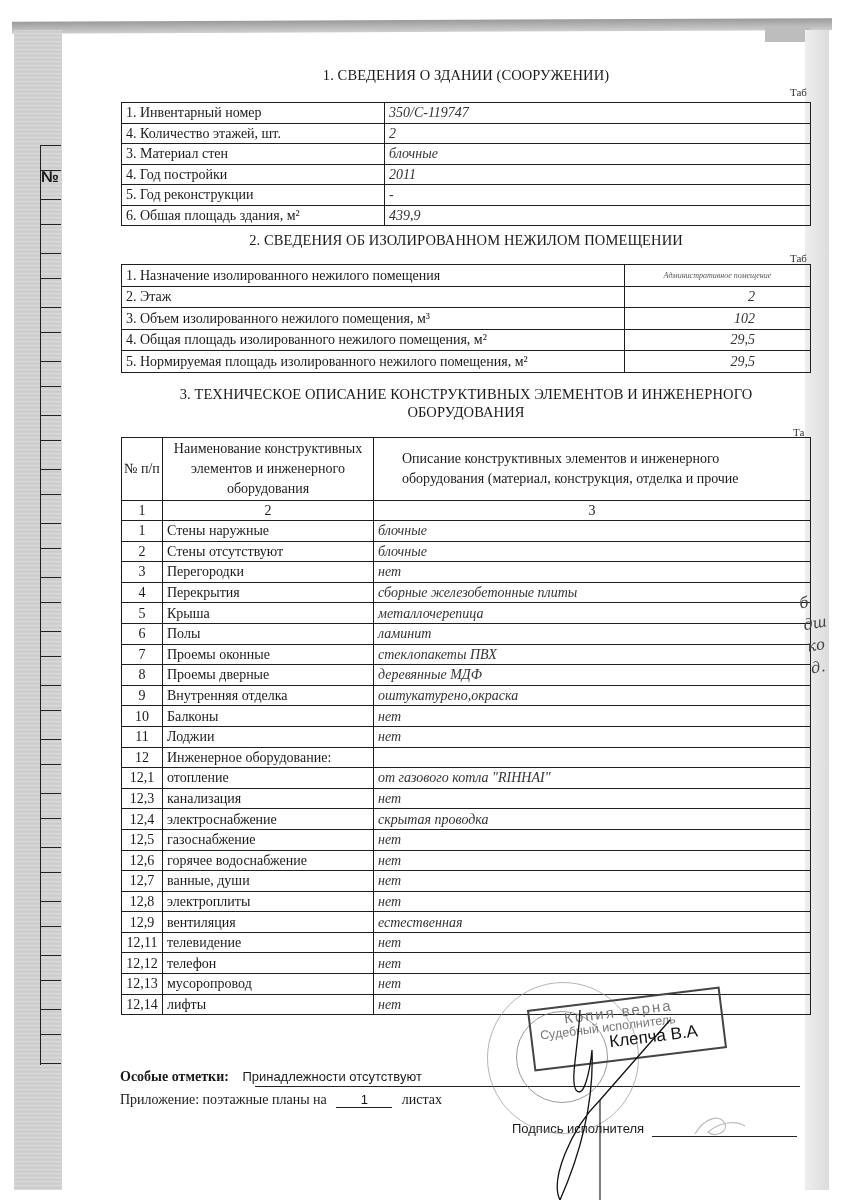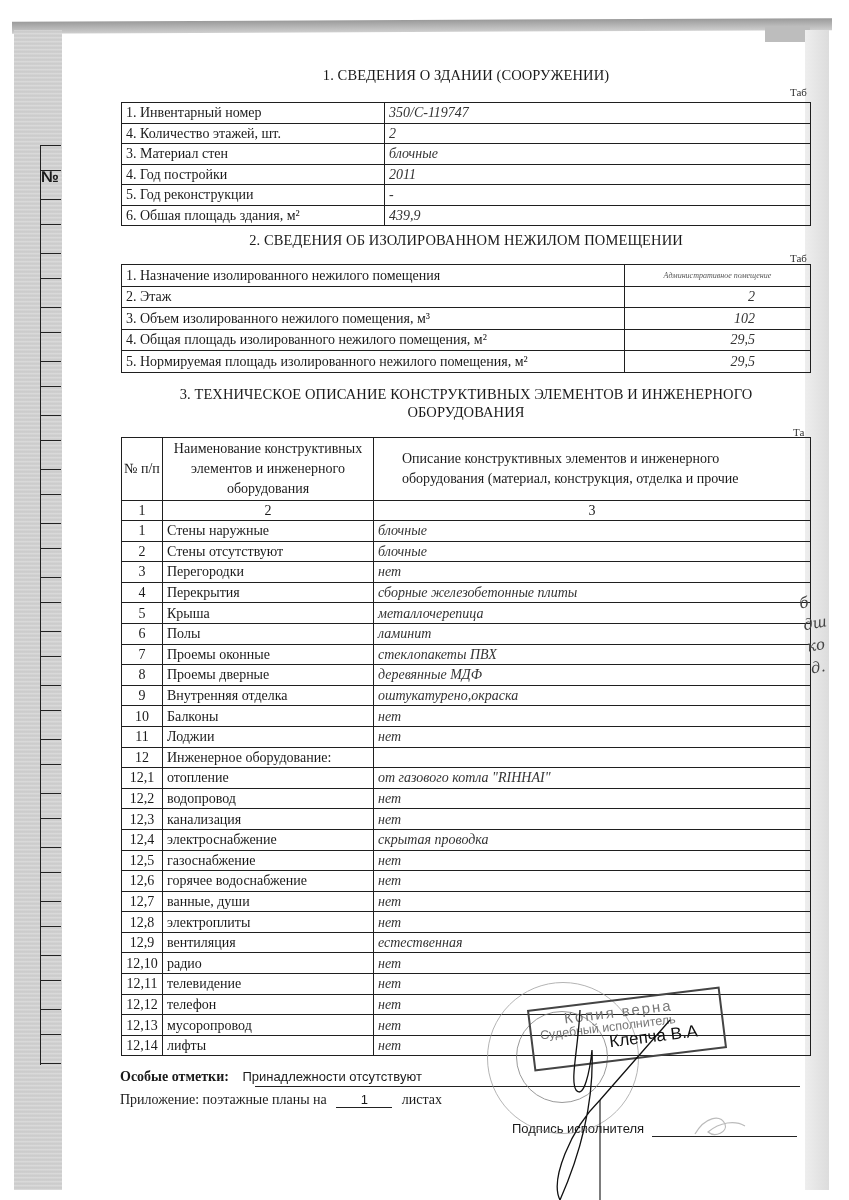--- a/index.html
+++ b/index.html
@@ -274,25 +274,20 @@
           <td class="n">12</td>
           <td class="e">Инженерное оборудование:</td>
           <td class="d val"></td>
         </tr>
         <tr>
           <td class="n">12,1</td>
           <td class="e">отопление</td>
           <td class="d val">от газового котла "RIHHAI"</td>
         </tr>
         <tr>
-          <td class="n">12,2</td>
-          <td class="e">водопровод</td>
-          <td class="d val">нет</td>
-        </tr>
-        <tr>
           <td class="n">12,3</td>
           <td class="e">канализация</td>
           <td class="d val">нет</td>
         </tr>
         <tr>
           <td class="n">12,4</td>
           <td class="e">электроснабжение</td>
           <td class="d val">скрытая проводка</td>
         </tr>
         <tr>
@@ -312,25 +307,20 @@
         </tr>
         <tr>
           <td class="n">12,8</td>
           <td class="e">электроплиты</td>
           <td class="d val">нет</td>
         </tr>
         <tr>
           <td class="n">12,9</td>
           <td class="e">вентиляция</td>
           <td class="d val">естественная</td>
-        </tr>
-        <tr>
-          <td class="n">12,10</td>
-          <td class="e">радио</td>
-          <td class="d val">нет</td>
         </tr>
         <tr>
           <td class="n">12,11</td>
           <td class="e">телевидение</td>
           <td class="d val">нет</td>
         </tr>
         <tr>
           <td class="n">12,12</td>
           <td class="e">телефон</td>
           <td class="d val">нет</td>

